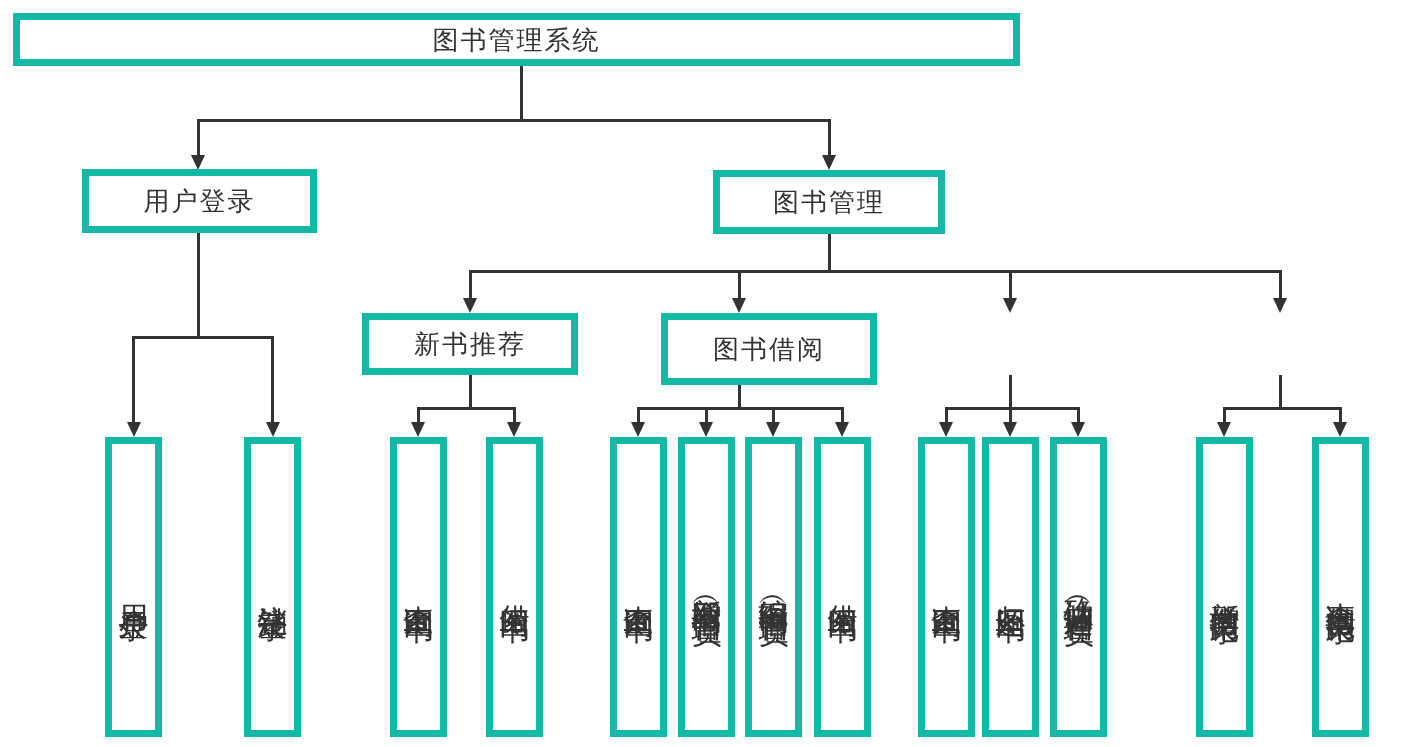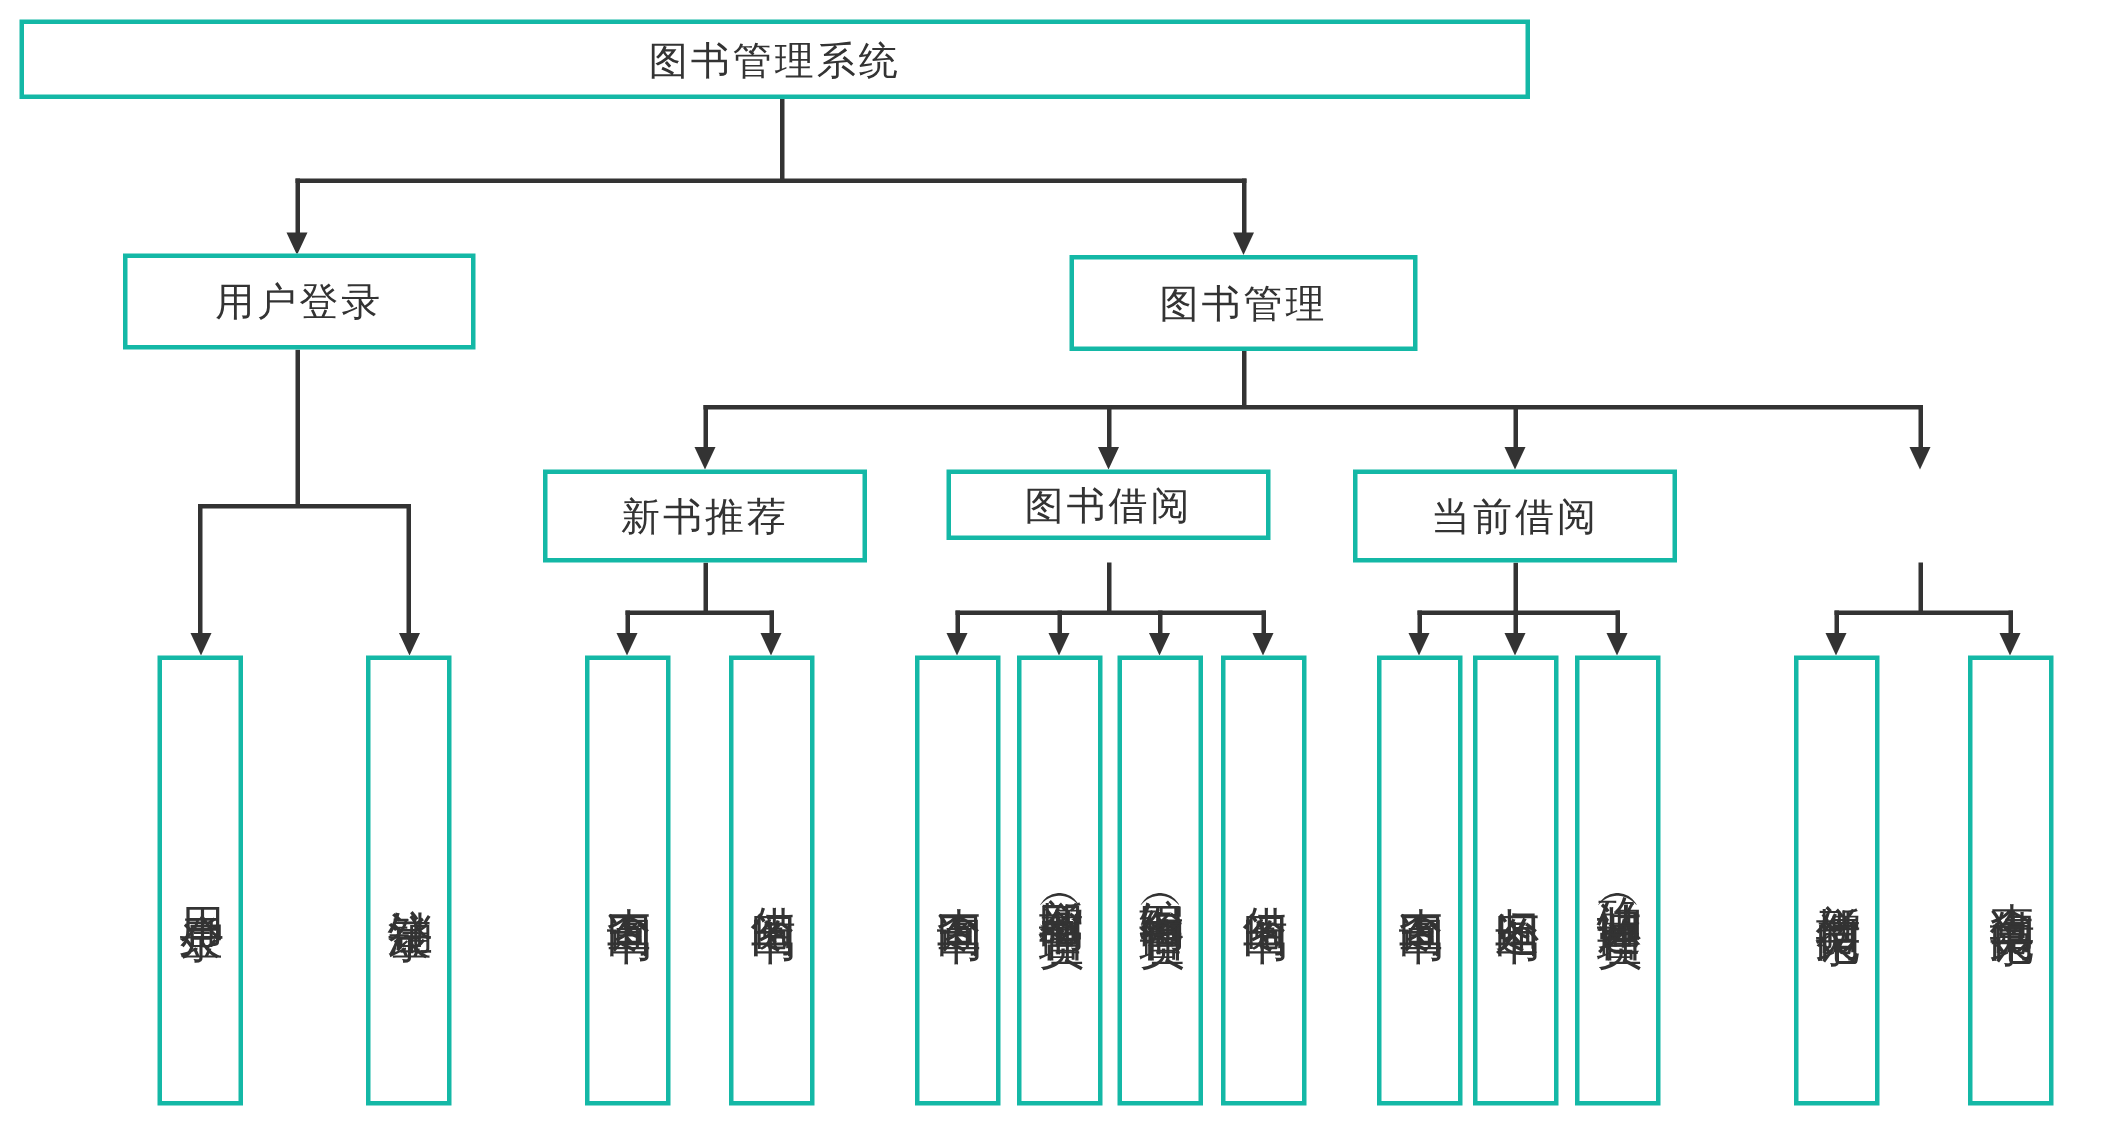--- a/index.html
+++ b/index.html
@@ -6,21 +6,21 @@
   #canvas {
     position:relative;
     width:1405px; height:747px;
     background:#ffffff;
     font-family:"Liberation Sans","DejaVu Sans",sans-serif;
     overflow:hidden;
   }
   .box {
     position:absolute;
     background:#ffffff;
-    border:3px solid #14b8a6;
+    border:7px solid #14b8a6;
     box-sizing:border-box;
     display:flex; align-items:center; justify-content:center;
   }
   .label-h {
     font-size:26px; color:#333333; letter-spacing:2px;
     white-space:nowrap; line-height:1;
   }
   .label-v {
     writing-mode:vertical-rl; text-orientation:mixed;
     font-size:30px; color:#333333; letter-spacing:3px;
@@ -111,25 +111,22 @@
   <div class="box" style="left:82px;top:169px;width:235px;height:64px">
     <span class="label-h">用户登录</span>
   </div>
   <div class="box" style="left:362px;top:313px;width:216px;height:62px">
     <span class="label-h">新书推荐</span>
   </div>
 
   <div class="box" style="left:713px;top:170px;width:232px;height:64px">
     <span class="label-h">图书管理</span>
   </div>
-  <div class="box" style="left:631px;top:313px;width:216px;height:47px">
+  <div class="box" style="left:661px;top:313px;width:216px;height:72px">
     <span class="label-h">图书借阅</span>
-  </div>
-  <div class="box" style="left:902px;top:313px;width:216px;height:62px">
-    <span class="label-h">当前借阅</span>
   </div>
 
   <div class="box" style="left:105px;top:437px;width:57px;height:300px">
     <span class="label-v">用户登录</span>
   </div>
   <div class="box" style="left:244px;top:437px;width:57px;height:300px">
     <span class="label-v">注销登录</span>
   </div>
 
   <div class="box" style="left:390px;top:437px;width:57px;height:300px">

